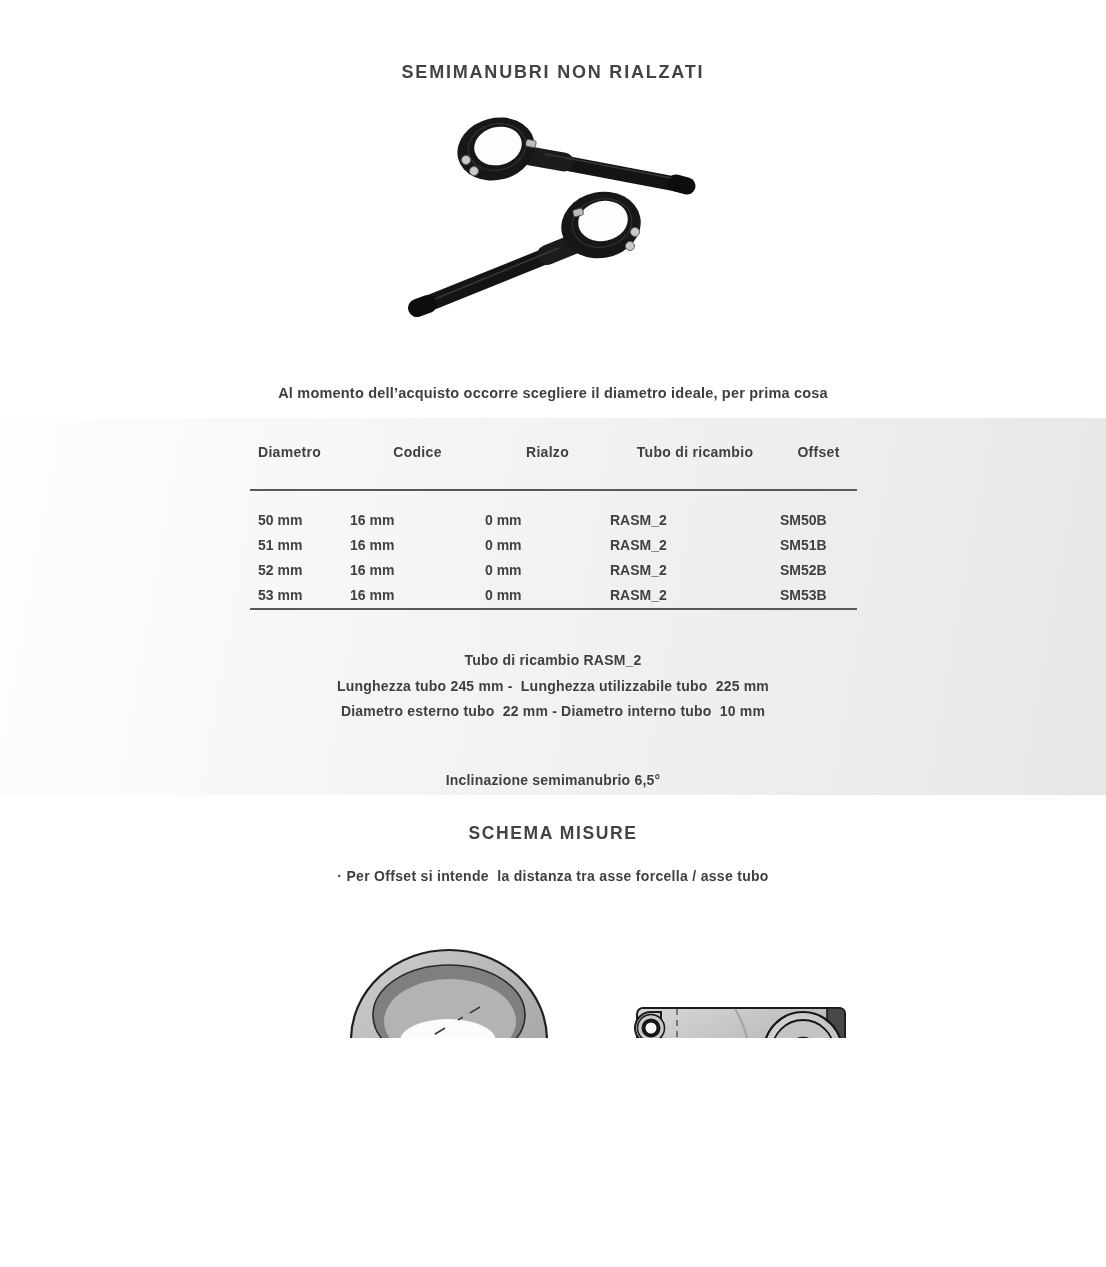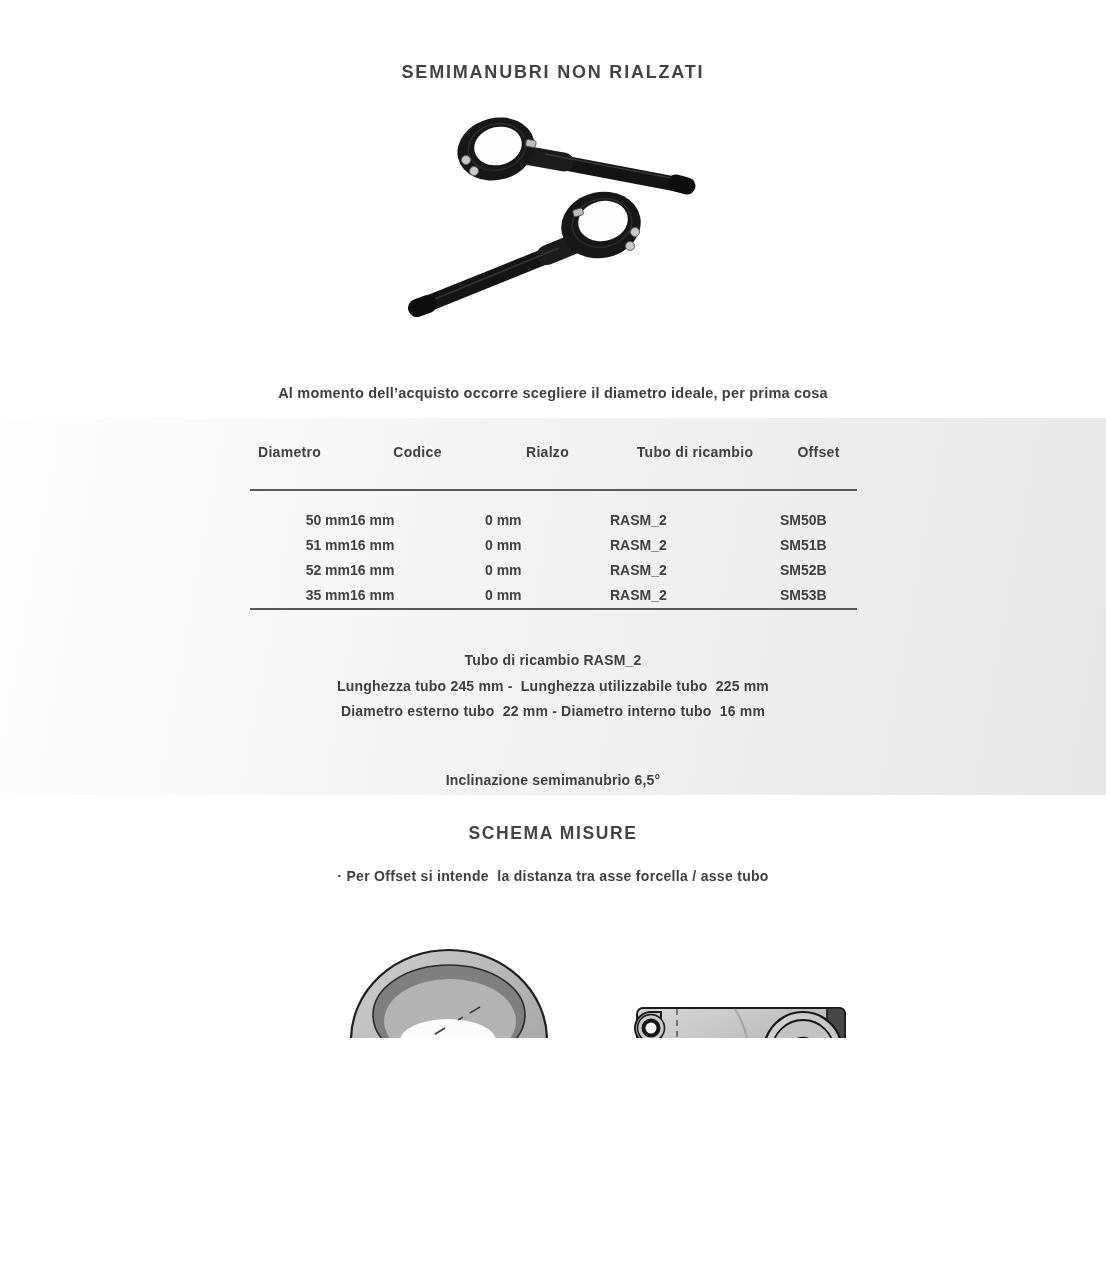--- a/index.html
+++ b/index.html
@@ -35,21 +35,21 @@
   }
   table.specs th{
     text-align:center;font-size:14px;font-weight:700;letter-spacing:.3px;
     padding:0 0 29px 0;line-height:16px;
     border-bottom:2px solid #58585a;
   }
   table.specs th:first-child{text-align:left;padding-left:8px;}
   table.specs td{
     text-align:left;line-height:25px;padding:0;
   }
-  table.specs td:first-child{text-align:right;padding-left:8px;margin-top:40px;}
+  table.specs td:first-child{text-align:left;padding-left:8px;margin-top:40px;}
   table.specs tbody tr:first-child td{padding-top:17px;}
   .note{font-size:14px;font-weight:700;letter-spacing:.2px;white-space:pre-wrap;}
   .note-tube-title{top:652px;}
   .note-line1{top:678px;}
   .note-line2{top:703px;}
   .note-inclination{top:772px;}
   .schema-title{
     top:823px;
     font-size:17.5px;font-weight:700;letter-spacing:1.6px;color:#434345;
   }
@@ -137,32 +137,32 @@
         <td>SM51B</td>
       </tr>
       <tr>
         <td>52 mm</td>
         <td>16 mm</td>
         <td>0 mm</td>
         <td>RASM_2</td>
         <td>SM52B</td>
       </tr>
       <tr>
-        <td>35 mm</td>
+        <td>53 mm</td>
         <td>16 mm</td>
         <td>0 mm</td>
         <td>RASM_2</td>
         <td>SM53B</td>
       </tr>
     </tbody>
   </table>
 
   <div class="centered note note-tube-title">Tubo di ricambio RASM_2</div>
   <div class="centered note note-line1">Lunghezza tubo 245 mm -  Lunghezza utilizzabile tubo  225 mm</div>
-  <div class="centered note note-line2">Diametro esterno tubo  22 mm - Diametro interno tubo  16 mm</div>
+  <div class="centered note note-line2">Diametro esterno tubo  22 mm - Diametro interno tubo  10 mm</div>
   <div class="centered note note-inclination">Inclinazione semimanubrio 6,5°</div>
 
   <div class="centered offset-note">· Per Offset si intende  la distanza tra asse forcella / asse tubo</div>
   <div class="centered schema-title">SCHEMA MISURE</div>
 
   <div class="drawing-left">
     <svg viewBox="0 0 430 250" width="430" height="250">
       <defs>
         <linearGradient id="ringGrad" x1="0" y1="0" x2="1" y2="1">
           <stop offset="0" stop-color="#cfcfcf"></stop>

